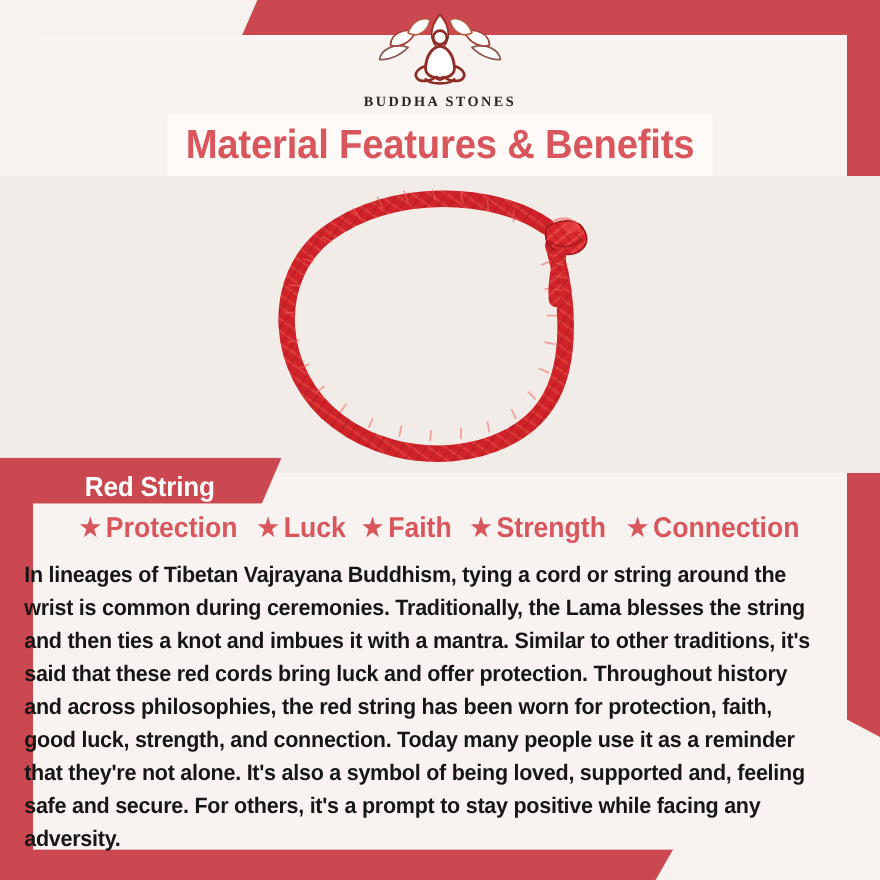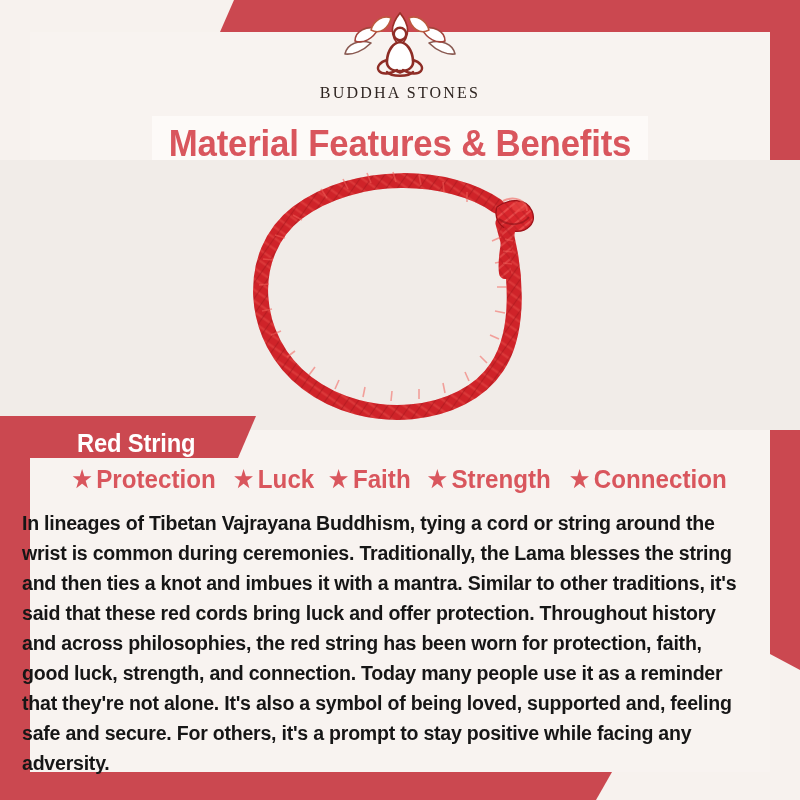--- a/index.html
+++ b/index.html
@@ -52,32 +52,32 @@
     position:absolute;
     top:10px; left:0; right:0;
     display:flex;
     flex-direction:column;
     align-items:center;
   }
   .logo-mark { width:150px; height:72px; display:block; }
   .logo-text {
     margin-top:2px;
     font-family:"Liberation Serif", serif;
-    font-size:16px;
+    font-size:13px;
     letter-spacing:2.2px;
     color:#2e2420;
-    font-weight:400;
+    font-weight:700;
   }
 
   
   .title-banner {
     position:absolute;
     top:104px; left:152px; width:496px; height:56px;
     background:#fdfaf8;
-    display:flex; align-items:center; justify-content:center;margin-top:12px;
+    display:flex; align-items:center; justify-content:center;
   }
   .title-text {
     font-size:37px;
     font-weight:700;
     color:#d9565d;
     letter-spacing:-0.2px;
     transform:scaleX(0.94);
     white-space:nowrap;
   }
 

